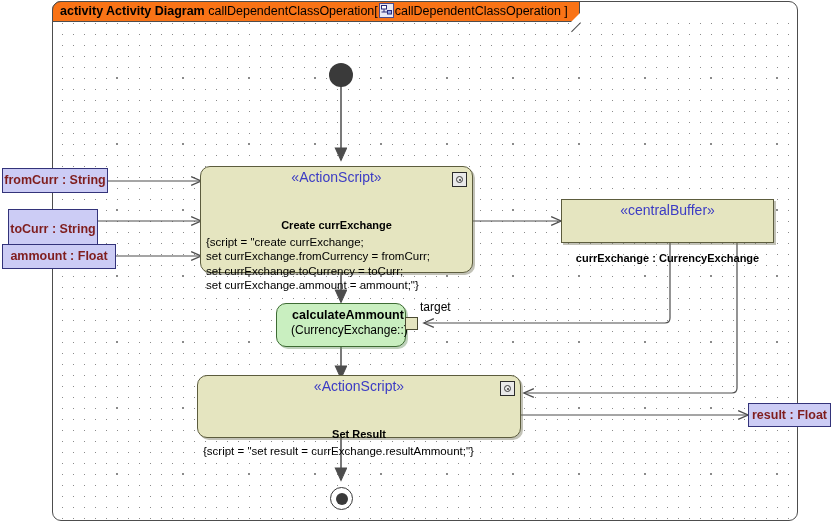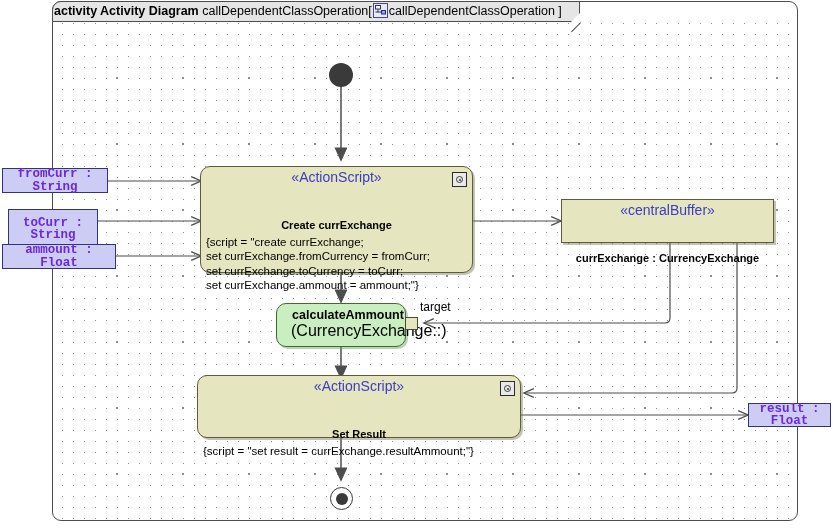--- a/index.html
+++ b/index.html
@@ -37,26 +37,26 @@
     background-position:-2px -10px, -3px -11px;
   }
   .frame-header{
     position:absolute;
     left:52px;top:1px;
     width:528px;height:21px;
     box-sizing:border-box;
     border:1px solid #4d4d4d;
     border-top-left-radius:9px;
     border-bottom:1px solid #4d4d4d;
-    background:#e5e5e5;
+    background:#f97316;
     font-size:12.5px;
     color:#000000;
     line-height:19px;
     white-space:nowrap;
-    padding-left:1px;
+    padding-left:7px;
     overflow:visible;
   }
   .frame-header .cut{
     position:absolute;right:-1px;bottom:-1px;
     width:0;height:0;
     border-left:9px solid transparent;
     border-bottom:9px solid #ffffff;
   }
   .frame-header .cutline{
     position:absolute;right:-2px;bottom:-2px;
@@ -126,36 +126,36 @@
   }
   .cbuffer{
     background:#e5e5c0;
     border:1.4px solid #5c5c3d;
     box-shadow:2px 2px 0 rgba(120,120,95,0.45);
     text-align:center;
   }
   .pin{
     background:#ccccf5;
     border:1.3px solid #33337a;
-    color:#6d28d9;
+    color:#7f1d1d;
     font-weight:bold;
     font-size:12.5px;
     text-align:center;
     line-height:1;
-    display:flex;align-items:center;justify-content:center;font-family:Liberation Mono, monospace;
+    display:flex;align-items:center;justify-content:center;
   }
   .callop{
     background:#c9efc0;
     border:1.4px solid #3d6b33;
     border-radius:10px;
     box-shadow:2px 2px 0 rgba(110,150,105,0.45);
     text-align:center;
   }
   .callop .nm{font-weight:bold;font-size:12.5px;line-height:15px;margin-top:4px;}
-  .callop .sub{font-size:16px;line-height:15px;}
+  .callop .sub{font-size:12px;line-height:15px;}
   .targetpin{
     position:absolute;
     width:13px;height:13px;
     background:#e5e5c0;
     border:1.2px solid #4a4a32;
     box-sizing:border-box;
   }
   .pinlabel{
     position:absolute;
     font-size:12px;color:#000;

